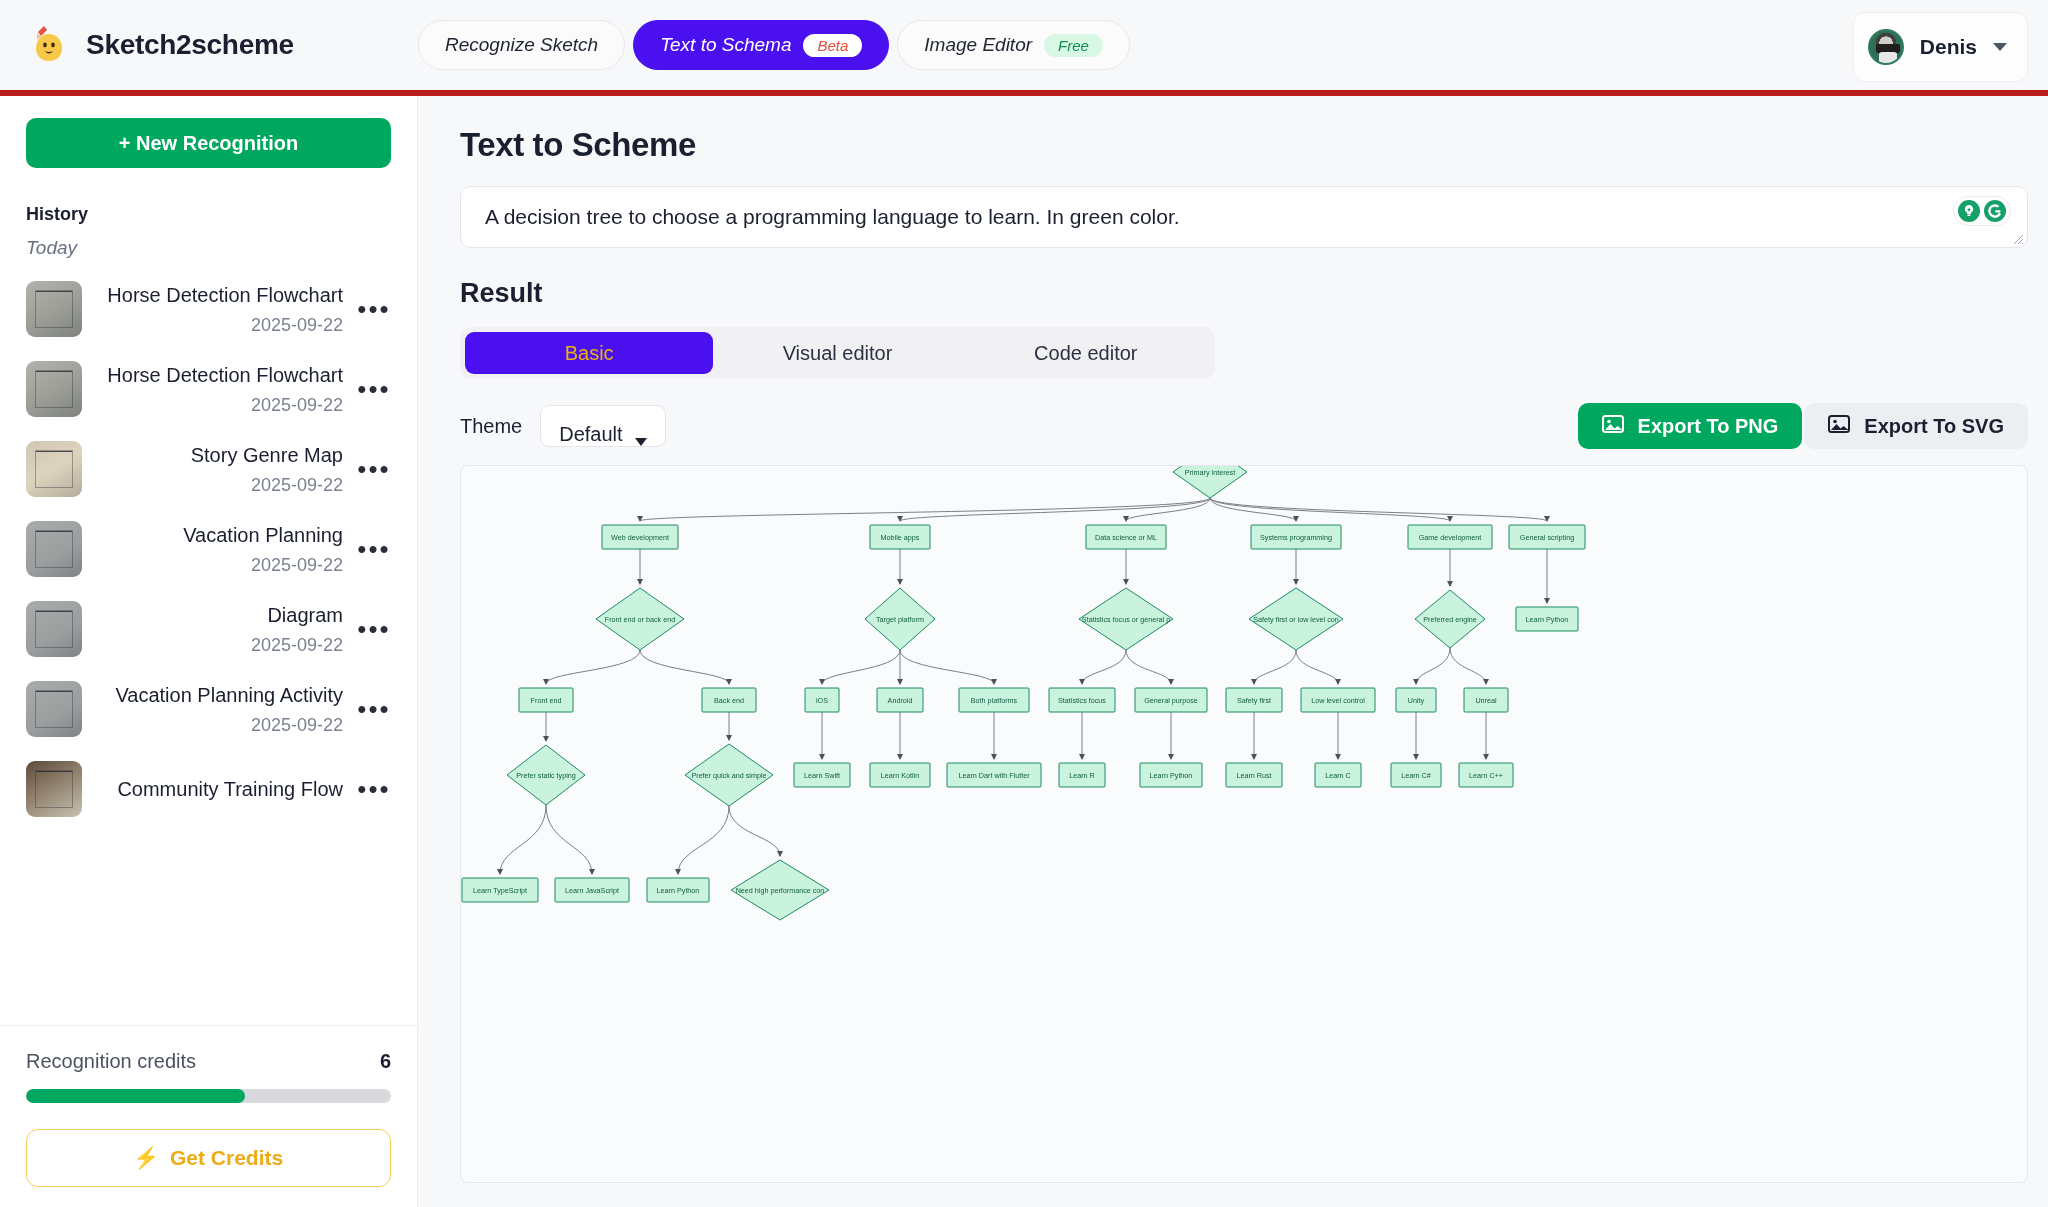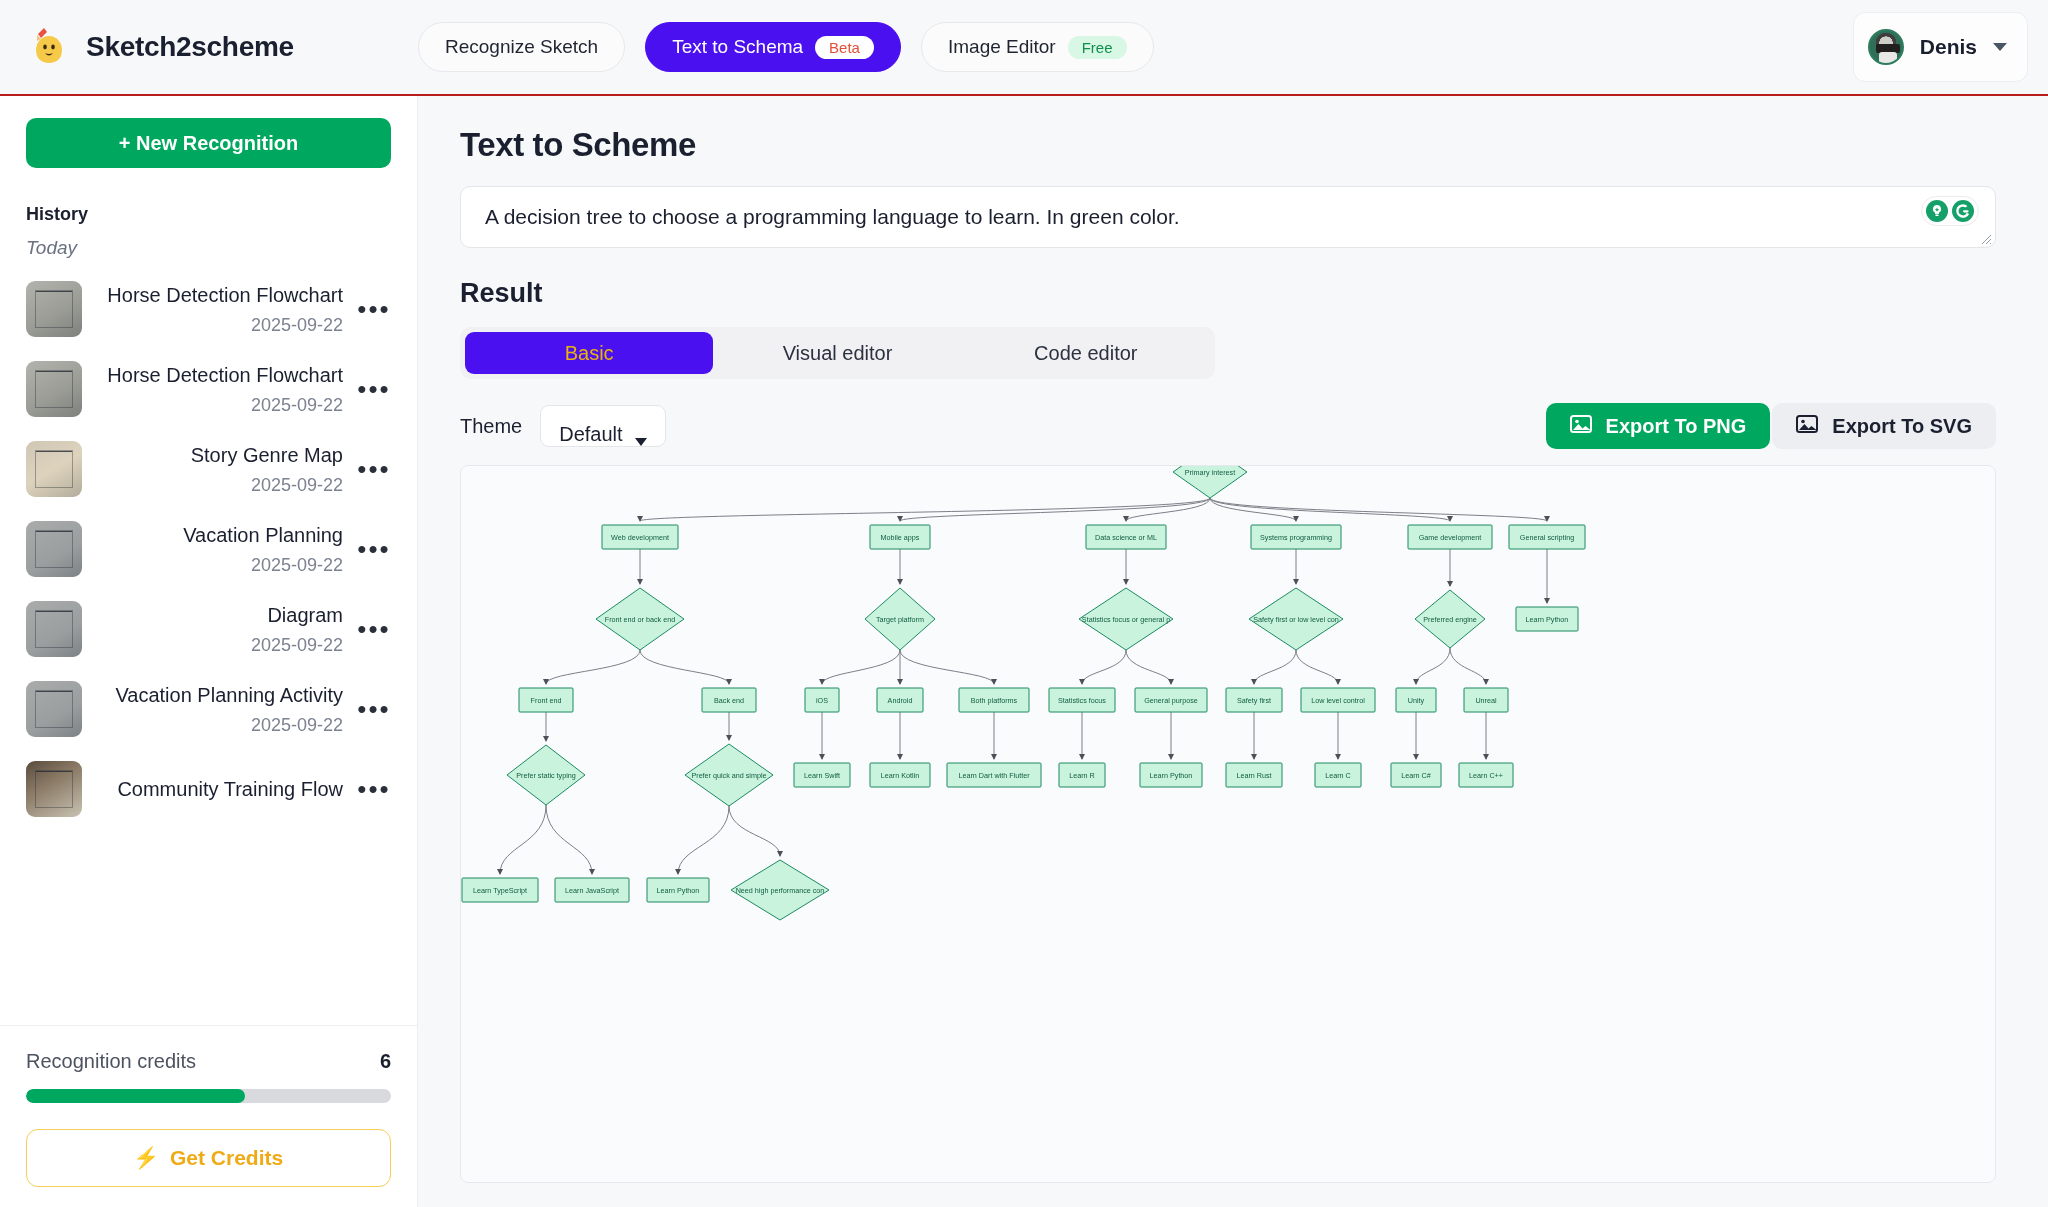--- a/index.html
+++ b/index.html
@@ -9,35 +9,35 @@
     background: #ffffff;
     overflow: hidden;
   }
   .app { position: relative; width: 2048px; height: 1207px; display: flex; flex-direction: column; }
 
   
   .topbar {
     height: 96px; flex: 0 0 96px;
     display: flex; align-items: center;
     background: #f7f8fa;
-    border-bottom: 2px solid #b91c1c;
+    border-bottom: 6px solid #b91c1c;
     position: relative;
   }
   .brand {
     width: 418px; flex: 0 0 418px;
     display: flex; align-items: center; gap: 14px;
     padding-left: 26px;
     height: 100%;
     background: #f7f8fa;
   }
   .brand-logo { width: 46px; height: 46px; position: relative; flex: 0 0 46px; }
   .brand-title {
     font-size: 28px; font-weight: bold; color: #1b2030; letter-spacing: -0.3px;
   }
-  .navtabs { display: flex; align-items: center; gap: 20px; }
+  .navtabs { display: flex; align-items: center; gap: 8px; font-style: italic; }
   .tab {
     height: 50px; border-radius: 25px; display: flex; align-items: center; gap: 12px;
     padding: 0 26px; font-size: 19px; color: #1f2430;
     background: #fbfbfc; border: 1px solid #e6e8ec; cursor: pointer;
     white-space: nowrap;
   }
   .tab.active { background: #4a10f0; border-color: #4a10f0; color: #ffffff; }
   .badge {
     font-size: 15px; border-radius: 14px; padding: 4px 14px; background: #ffffff;
     line-height: 1;
@@ -116,21 +116,21 @@
   .bar { margin-top: 16px; height: 14px; border-radius: 7px; background: #d9dadd; overflow: hidden; }
   .bar-fill { height: 100%; border-radius: 7px; background: #00a85f; }
   .get-credits {
     margin-top: 26px; width: 100%; height: 58px; border-radius: 12px;
     border: 1.5px solid #f6cf5a; background: #ffffff; color: #eeab16;
     font-size: 21px; font-weight: bold; font-family: inherit; cursor: pointer;
     display: flex; align-items: center; justify-content: center; gap: 10px;
   }
 
   
-  .main { flex: 1 1 auto; background: #f7f8fa; padding: 30px 52px 0 42px; overflow: hidden; }
+  .main { flex: 1 1 auto; background: #f7f8fa; padding: 30px 20px 0 42px; overflow: hidden; }
   .page-title { font-size: 33px; font-weight: bold; color: #1b2030; letter-spacing: -0.4px; }
   .prompt-wrap {
     margin-top: 22px; background: #fff; border: 1px solid #e4e6ea; border-radius: 10px;
     height: 62px; display: flex; align-items: center; padding: 0 24px; position: relative;
   }
   .prompt-text { font-size: 21px; color: #1b2030; }
   .gram {
     position: absolute; right: 16px; top: 9px; display: flex; align-items: center;
     background: #fff; border: 1px solid #ececec; border-radius: 16px; height: 30px;
     padding: 0 3px; gap: 2px;

